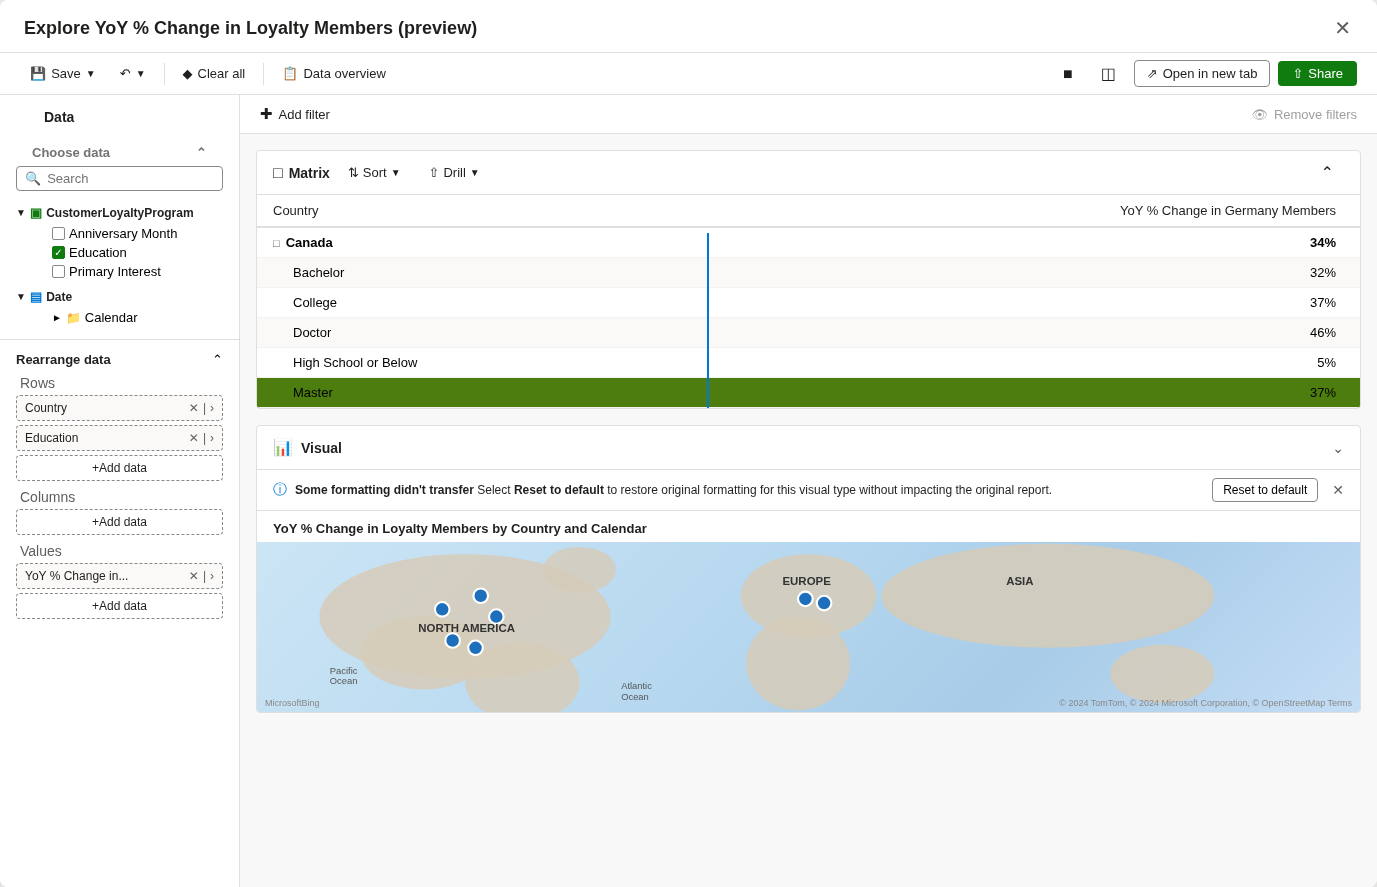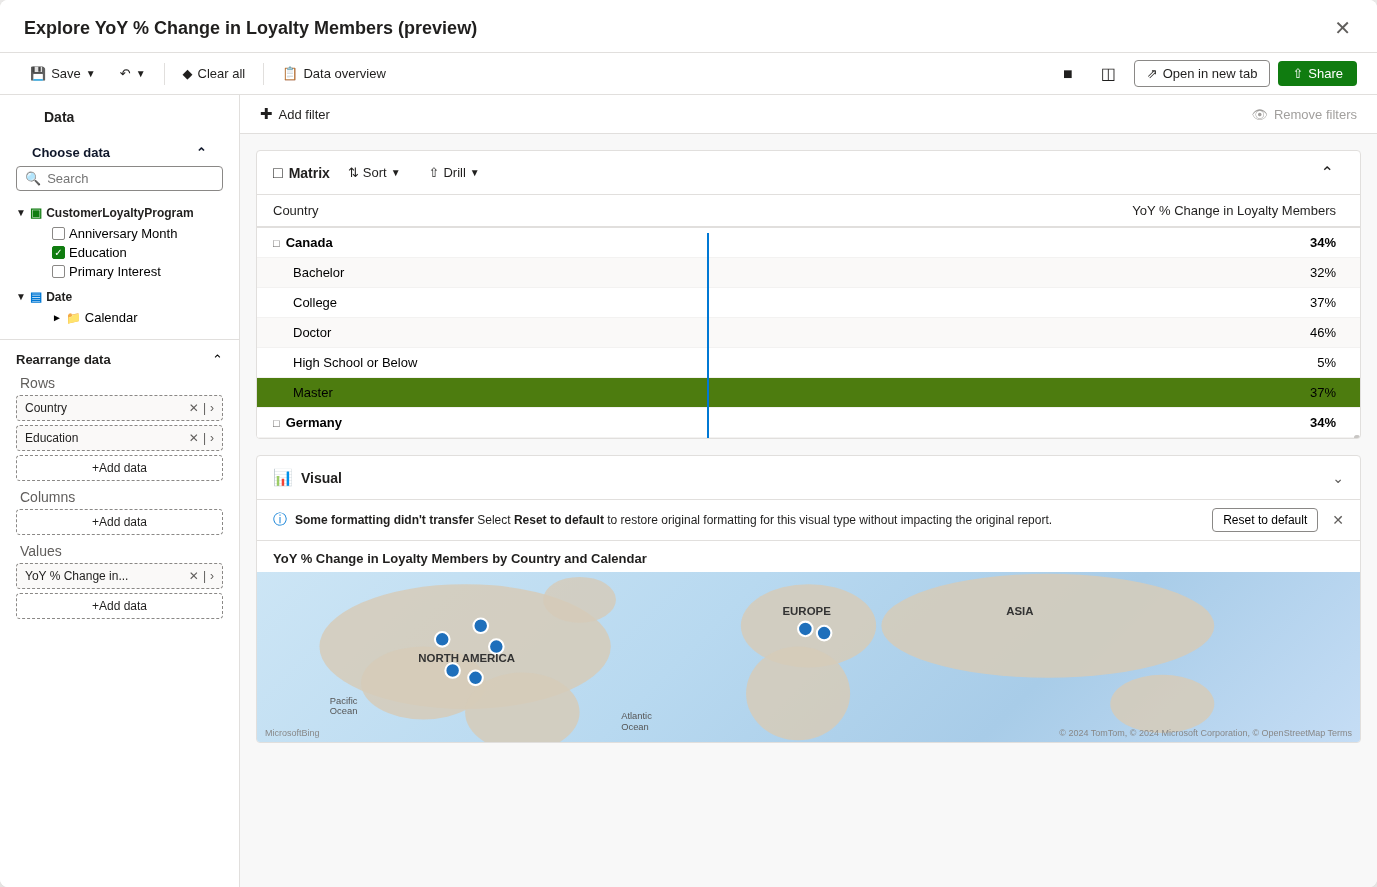--- a/index.html
+++ b/index.html
@@ -62,21 +62,21 @@
     .map-visual { width: 100%; height: 170px; background: linear-gradient(135deg, #cce5f5 0%, #b8d9f0 40%, #a8cce8 70%, #c5ddf5 100%); position: relative; overflow: hidden; }
     .map-footer { position: absolute; bottom: 4px; right: 8px; font-size: 9px; color: #888; }
     .map-logo { position: absolute; bottom: 4px; left: 8px; font-size: 9px; color: #888; }
     .scroll-track { width: 6px; background: #e1dfdd; border-radius: 3px; position: absolute; right: 0; top: 240px; height: 180px; }
     .scroll-thumb { width: 6px; height: 60px; background: #c8c6c4; border-radius: 3px; }
     table { position: relative; }
     .matrix-wrap { position: relative; overflow: hidden; }
     .vert-line { position: absolute; left: 450px; top: 38px; bottom: 0; width: 2px; background: #0078d4; pointer-events: none; z-index: 1; }
     .info-icon { color: #0078d4; font-size: 14px; }
     .panel-data-title { font-size: 14px; font-weight: 700; color: #201f1e; padding: 14px 16px 0 16px; margin-left: 28px; }
-    .choose-data-title { font-size: 13px; font-weight: 600; color: #0f172a; padding: 0 16px; margin-bottom: 6px; margin-top: 10px; display: flex; align-items: center; justify-content: space-between; }
+    .choose-data-title { font-size: 13px; font-weight: 600; color: #737373; padding: 0 16px; margin-bottom: 6px; margin-top: 10px; display: flex; align-items: center; justify-content: space-between; }
   </style>
 </head>
 <body>
 
 <div class="modal">
 
   <div class="title-bar">
     <span class="title-text">Explore YoY % Change in Loyalty Members (preview)</span>
     <button class="close-btn">✕</button>
   </div>
@@ -249,21 +249,21 @@
             </div>
             <button class="matrix-btn" style="font-size:16px;">⌃</button>
           </div>
 
           <div class="matrix-wrap">
             <div class="vert-line"></div>
             <table class="matrix-table">
               <thead>
                 <tr>
                   <th style="width:450px;">Country</th>
-                  <th class="val-col">YoY % Change in Loyalty Members</th>
+                  <th class="val-col">YoY % Change in Germany Members</th>
                 </tr>
               </thead>
               <tbody id="matrix-body">
               <tr class="parent-row" style="background: rgb(255, 255, 255);">
                     <td style="width: 450px; font-weight: 700;"><span style="margin-right:6px;color:#605e5c;font-size:11px;">□</span>Canada</td>
                     <td class="val-cell" style="font-weight: 700;">34%</td>
                   </tr>
                   <tr class="child-row" style="background: rgb(250, 249, 248);">
                     <td style="width: 450px; padding-left: 36px;">Bachelor</td>
                     <td class="val-cell">32%</td>
@@ -276,24 +276,20 @@
                     <td style="width: 450px; padding-left: 36px;">Doctor</td>
                     <td class="val-cell">46%</td>
                   </tr>
                   <tr class="child-row" style="background: rgb(255, 255, 255);">
                     <td style="width: 450px; padding-left: 36px;">High School or Below</td>
                     <td class="val-cell">5%</td>
                   </tr>
                   <tr class="child-row" style="background: #4d7c0f;">
                     <td style="width: 450px; padding-left: 36px;">Master</td>
                     <td class="val-cell">37%</td>
-                  </tr>
-                  <tr class="parent-row" style="background: rgb(255, 255, 255);">
-                    <td style="width: 450px; font-weight: 700;"><span style="margin-right:6px;color:#605e5c;font-size:11px;">□</span>Germany</td>
-                    <td class="val-cell" style="font-weight: 700;">34%</td>
                   </tr>
                 </tbody>
             </table>
             <div class="scroll-track">
               <div class="scroll-thumb"></div>
             </div>
           </div>
         </div>
 
         <div class="visual-card">

